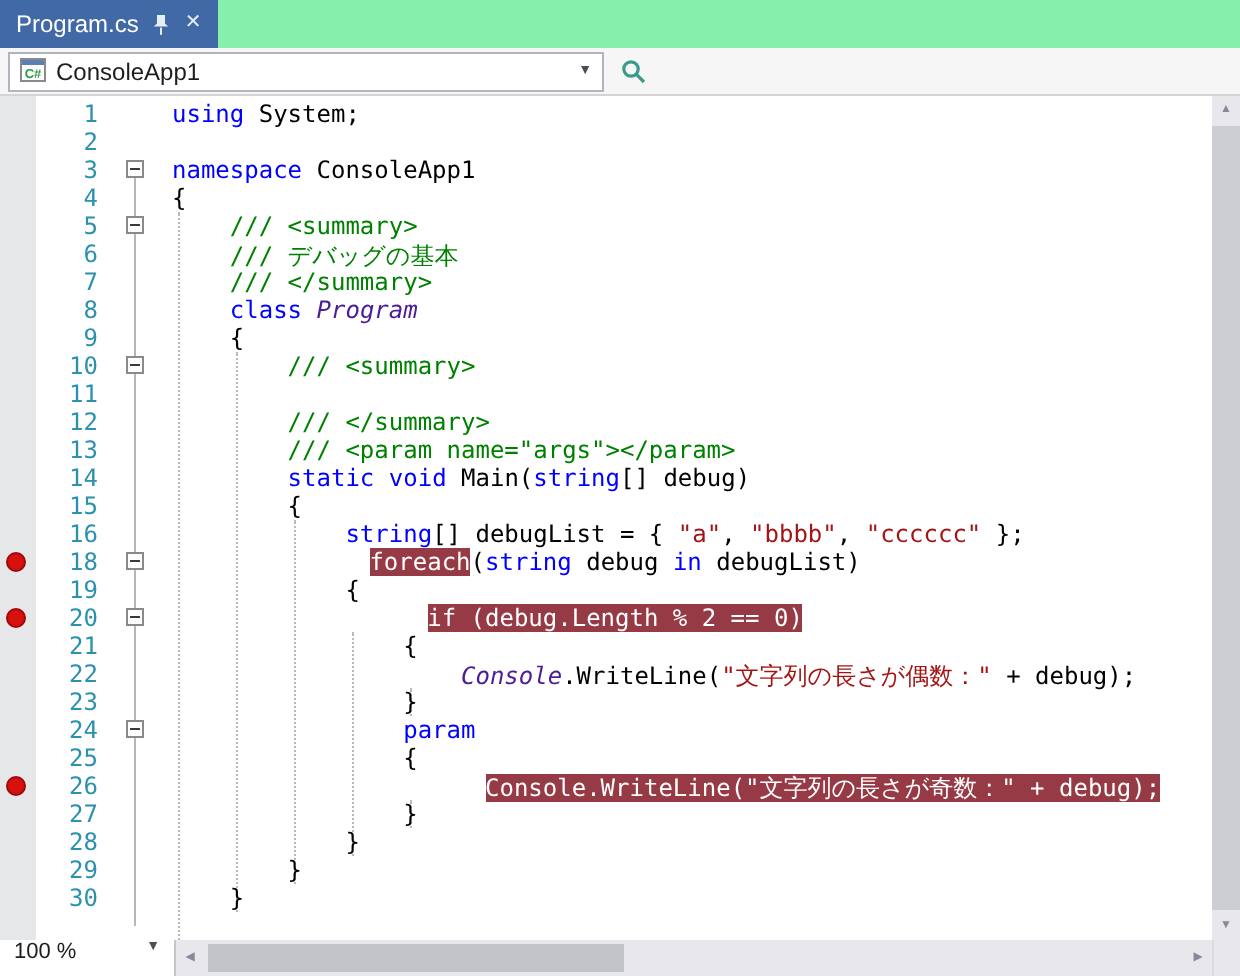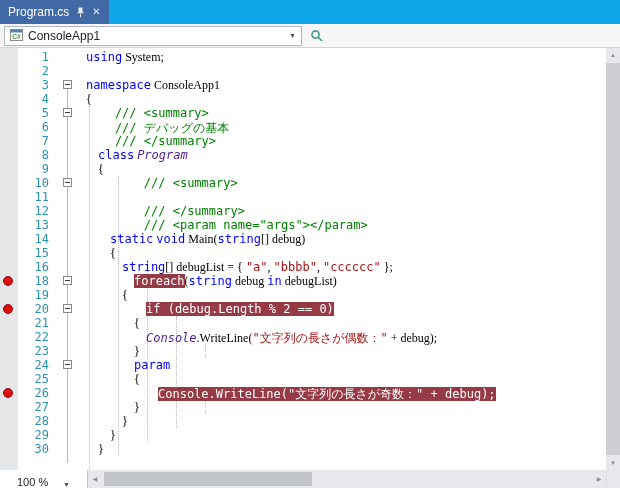--- a/index.html
+++ b/index.html
@@ -1,19 +1,19 @@
 <!DOCTYPE html>
 <html><head>
 <meta charset="utf-8">
 <style>
   html,body{margin:0;padding:0;background:#9ba7b7;font-family:"Liberation Sans",sans-serif;}
   #window{position:relative;width:620px;height:488px;background:#fff;overflow:hidden;}
 
   
-  .titlebar{position:absolute;top:0;left:0;right:0;height:24px;background:#0ea5e9;display:flex;align-items:flex-start;}
+  .titlebar{position:absolute;top:0;left:0;right:0;height:24px;background:#86efac;display:flex;align-items:flex-start;}
   .tab{height:24px;background:#4169a5;color:#fff;display:flex;align-items:center;padding:0 8px;gap:7px;font-size:12px;}
   .tab-title{white-space:nowrap;}
   .pin{display:inline-flex;align-items:center;}
   .tab-close{color:#e8ecf4;font-size:10px;line-height:10px;cursor:default;}
 
   
   .navbar{position:absolute;top:24px;left:0;right:0;height:24px;background:#f6f6f6;border-bottom:1px solid #d4d4d4;box-sizing:border-box;display:flex;align-items:center;padding:0 4px;gap:8px;}
   .combo{height:20px;background:#fff;border:1px solid #b0b5c0;box-sizing:border-box;display:flex;align-items:center;padding:0 5px;gap:5px;font-size:12px;color:#1e1e1e;}
   .combo-project{width:298px;}
   .combo-member{width:280px;}
@@ -33,33 +33,33 @@
   .bp-dot{position:absolute;left:3px;top:2px;width:10px;height:10px;border-radius:50%;background:#d8100e;border:1px solid #9c0a0a;box-sizing:border-box;}
   .cell-ln{width:38px;flex:none;text-align:right;padding-right:7px;box-sizing:border-box;color:#2b91af;}
   .cell-fold{width:24px;flex:none;position:relative;}
   .fold-box{position:absolute;left:7px;top:2px;width:9px;height:9px;border:1px solid #8a8a8a;background:#fff;box-sizing:border-box;}
   .fold-box::after{content:"";position:absolute;left:1px;top:3px;width:5px;height:1px;background:#3a3a3a;}
   .cell-code{flex:1;white-space:pre;color:#000;padding-left:6px;}
   .kw{color:#0000ff;}
   .cm{color:#008000;}
   .str{color:#a31515;}
   .ty{color:#4c1d95;font-style:italic;}
-  .pl{color:#000;font-family:Liberation Serif, serif;}
+  .pl{color:#000;}
   .hl{background:#963a46;color:#fff;margin-left:12px;}
 
   
   .vscroll{position:absolute;top:48px;right:0;width:14px;height:422px;background:#e8e8ec;}
   .varrow{position:absolute;left:0;width:14px;height:14px;text-align:center;line-height:14px;font-size:6px;color:#868999;}
   .varrow.up{top:0;}
   .varrow.down{bottom:0;}
   .vthumb{position:absolute;left:0;top:15px;width:14px;height:392px;background:#cdced4;}
 
   
   .statusbar{position:absolute;left:0;bottom:0;right:0;height:18px;background:#e8e8ec;display:flex;}
-  .zoom{width:88px;flex:none;background:#fff;border-right:1px solid #c6c6c6;box-sizing:border-box;display:flex;align-items:flex-end;font-size:11px;color:#1e1e1e;padding:0 17px;}
+  .zoom{width:88px;flex:none;background:#fff;border-right:1px solid #c6c6c6;box-sizing:border-box;display:flex;align-items:flex-start;font-size:11px;color:#1e1e1e;padding:0 7px;}
   .zoom-arrow{margin-left:auto;font-size:7px;color:#4a4e58;}
   .hscroll{flex:1;position:relative;}
   .harrow{position:absolute;top:0;width:14px;height:18px;text-align:center;line-height:18px;font-size:6px;color:#868999;}
   .harrow.left{left:0;}
   .harrow.right{right:0;}
   .hthumb{position:absolute;left:16px;top:2px;height:14px;width:208px;background:#c2c3c9;}
   .corner{width:14px;flex:none;background:#e8e8ec;border-left:1px solid #dcdce0;box-sizing:border-box;}
 </style>
 </head>
 <body>

